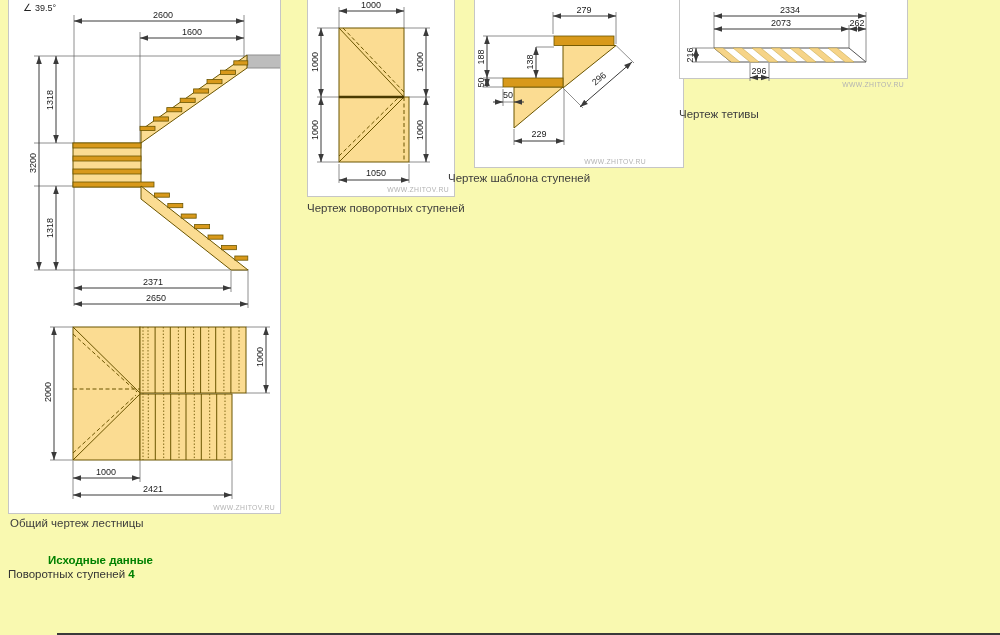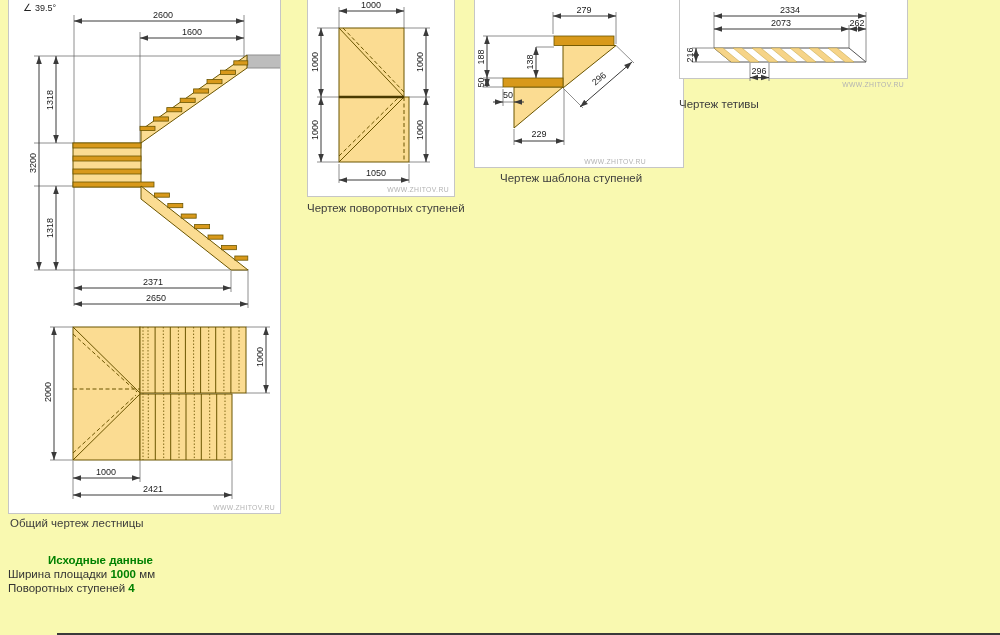--- a/index.html
+++ b/index.html
@@ -262,21 +262,21 @@
       <text class="t" x="9" y="57" transform="rotate(-90 9 57)">188</text>
       <text class="t" x="9" y="82.5" transform="rotate(-90 9 82.5)">50</text>
       <text class="t" x="58" y="62" transform="rotate(-90 58 62)">138</text>
       <text class="t" x="33" y="98">50</text>
       <text class="t" x="126" y="81" transform="rotate(-40 126 81)">296</text>
       <text class="t" x="64" y="137">229</text>
 
       <text class="wm" x="171" y="164">WWW.ZHITOV.RU</text>
     </svg>
   </div>
-  <div class="cap" style="left:500px;top:172px;">Чертеж шаблона ступеней</div>
+  <div class="cap" style="left:448px;top:172px;">Чертеж шаблона ступеней</div>
 
   <div class="panel" style="left:679px;top:0;width:229px;height:79px;">
     <svg class="s4" width="227" height="89" viewBox="0 0 227 89">
       <defs>
         <marker id="ar4" viewBox="0 0 10 10" refX="10" refY="5" markerWidth="8" markerHeight="8" orient="auto-start-reverse" markerUnits="userSpaceOnUse">
           <path d="M0,1.5 L10,5 L0,8.5 Z" fill="#3a3a3a"></path>
         </marker>
       </defs>
 
       <polygon class="board" points="34,48 169,48 186,62 51,62"></polygon>
@@ -306,29 +306,24 @@
 
       <text class="t" x="110" y="13">2334</text>
       <text class="t" x="101" y="26">2073</text>
       <text class="t" x="177" y="26">262</text>
       <text class="t" x="13" y="55" transform="rotate(-90 13 55)">216</text>
       <text class="t" x="79" y="74">296</text>
 
       <text class="wm" x="224" y="87">WWW.ZHITOV.RU</text>
     </svg>
   </div>
-  <div class="cap" style="left:679px;top:98px;">Чертеж тетивы</div>
+  <div class="cap" style="left:679px;top:108px;">Чертеж тетивы</div>
 
   <div class="info">
     <div class="h">Исходные данные</div>
-    <div>
-      <span>Ширина площадки</span>
-      <b>1000</b>
-      <span>мм</span>
-    </div>
     <div>
       <span>Поворотных ступеней</span>
       <b>4</b>
       <span></span>
     </div>
   </div>
 
   <div class="divider"></div>
 
 </div>

